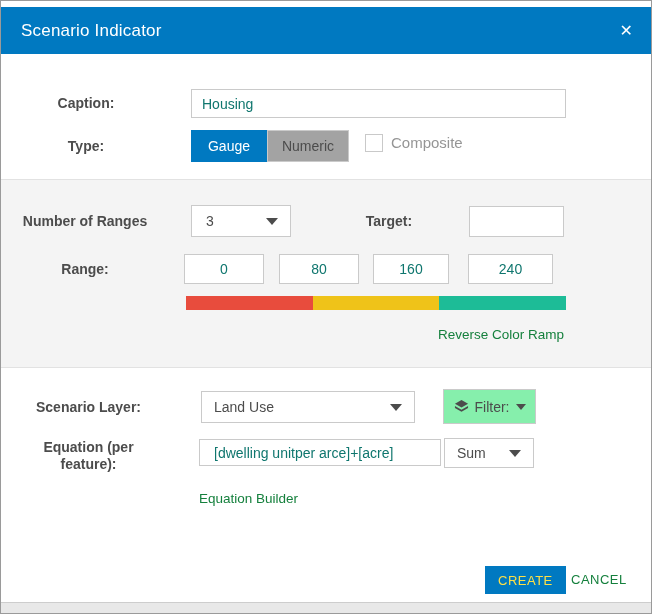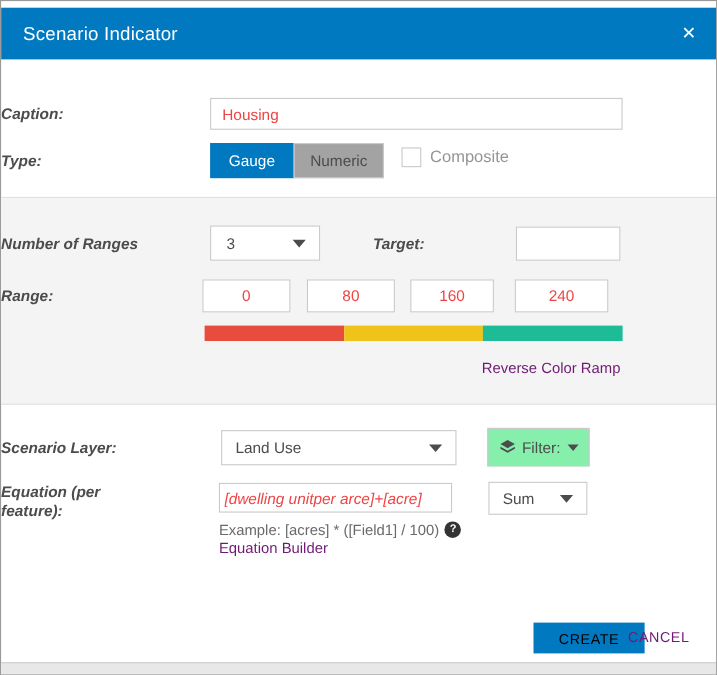--- a/index.html
+++ b/index.html
@@ -6,23 +6,23 @@
   html,body { width:652px; height:614px; background:#fff; }
   body { font-family:"Liberation Sans","DejaVu Sans",sans-serif; color:#4c4c4c; }
   .dialog { position:relative; width:652px; height:614px; background:#fff; border:1px solid #9a9a9a; overflow:hidden; }
 
   
   .header { position:absolute; top:6px; left:0; right:0; height:47px; background:#0079c1; display:flex; align-items:center; padding:0 18px 0 20px; }
   .header .title { color:#fff; font-size:17px; letter-spacing:.2px; }
   .header .close { margin-left:auto; color:#fff; font-size:16px; line-height:16px; cursor:pointer; }
 
   .label { font-weight:bold; font-size:14px; color:#4c4c4c; }
-  .right-col { position:absolute; text-align:left;font-style:italic; }
+  .right-col { position:absolute; text-align:center; }
 
-  input.txt { border:1px solid #cacaca; background:#fff; font-family:inherit; font-size:14px; color:#ef4444; outline:none; }
+  input.txt { border:1px solid #cacaca; background:#fff; font-family:inherit; font-size:14px; color:#0f766e; outline:none; }
 
   
   .caption-label { top:88px; left:0; width:170px; line-height:29px; }
   .caption-input { position:absolute; top:88px; left:190px; width:375px; height:29px; padding-left:10px; }
 
   
   .type-label { top:129px; left:0; width:170px; line-height:32px; }
   .seg-btn { position:absolute; top:129px; height:32px; font-size:14px; display:flex; align-items:center; justify-content:center; cursor:pointer; }
   .seg-gauge { left:190px; width:76px; background:#0079c1; color:#fff; }
   .seg-numeric { left:266px; width:82px; background:#a3a3a3; color:#4c4c4c; border:1px solid #cacaca; }
@@ -36,38 +36,38 @@
   .dropdown .caret { position:absolute; right:12px; width:0; height:0; border-left:6px solid transparent; border-right:6px solid transparent; border-top:7px solid #4c4c4c; }
   .nor-dropdown { left:190px; top:25px; width:100px; height:32px; padding-left:14px; }
   .target-label { top:25px; left:338px; width:100px; line-height:32px; }
   .target-input { position:absolute; top:26px; left:468px; width:95px; height:31px; padding-left:8px; }
   .range-label { top:74px; left:0; width:168px; line-height:30px; }
   .range-input { position:absolute; top:74px; height:30px; text-align:center; }
   .ri0 { left:183px; width:80px; } .ri1 { left:278px; width:80px; }
   .ri2 { left:372px; width:76px; } .ri3 { left:467px; width:85px; }
   .ramp { position:absolute; top:116px; left:185px; width:380px; height:14px; display:flex; }
   .ramp .seg { flex:1; }
-  .link { color:#701a75; font-size:13.5px; cursor:pointer; text-decoration:none; }
+  .link { color:#15803d; font-size:13.5px; cursor:pointer; text-decoration:none; }
   .reverse-link { position:absolute; top:147px; right:87px; }
 
   
   .layer-label { top:390px; left:0; width:175px; line-height:32px; }
   .layer-dropdown { left:200px; top:390px; width:214px; height:32px; padding-left:12px; }
   .filter-btn { position:absolute; left:442px; top:388px; width:93px; height:35px; background:#86efac; border:1px solid #cacaca; display:flex; align-items:center; justify-content:center; gap:6px; cursor:pointer; font-size:14px; color:#4c4c4c; }
   .filter-btn .caret { width:0; height:0; border-left:5px solid transparent; border-right:5px solid transparent; border-top:6px solid #4c4c4c; }
 
   .eq-label { top:438px; left:0; width:175px; line-height:17px; font-size:14px; }
-  .eq-input { position:absolute; top:438px; left:198px; width:212px; height:27px; padding-left:4px; font-size:13px;font-style:italic; }
+  .eq-input { position:absolute; top:438px; left:198px; width:242px; height:27px; padding-left:14px; font-size:13px; }
   .sum-dropdown { left:443px; top:437px; width:90px; height:30px; padding-left:12px; }
   .example { position:absolute; top:473px; left:198px; font-size:13.5px; color:#6a6a6a; display:flex; align-items:center; gap:5px; }
   .help-icon { display:inline-flex; width:15px; height:15px; border-radius:50%; background:#333; color:#fff; font-size:10px; font-weight:bold; align-items:center; justify-content:center; }
   .builder-link { position:absolute; top:490px; left:198px; }
 
   
-  .create-btn { position:absolute; left:484px; top:565px; height:28px; padding:0 23px; background:#0079c1; color:#000000; border:none; font-family:inherit; font-size:13px; letter-spacing:.5px; cursor:pointer; }
+  .create-btn { position:absolute; left:484px; top:565px; height:28px; padding:0 13px; background:#0079c1; color:#fde047; border:none; font-family:inherit; font-size:13px; letter-spacing:.5px; cursor:pointer; }
   .cancel-link { position:absolute; left:570px; top:565px; line-height:28px; font-size:13px; letter-spacing:.5px; }
   .footer-bar { position:absolute; left:0; right:0; bottom:0; height:11px; background:#e8e8e8; border-top:1px solid #cdcdcd; }
 </style>
 </head>
 <body>
 
 <div class="dialog">
 
   <div class="header">
     <span class="title">Scenario Indicator</span>
@@ -122,23 +122,19 @@
 
   <div class="right-col label eq-label">
     <div>Equation (per</div>
     <div>feature):</div>
   </div>
   <input class="txt eq-input" value="[dwelling unitper arce]+[acre]" style="">
   <div class="dropdown sum-dropdown">
     <span>Sum</span>
     <span class="caret"></span>
   </div>
-  <div class="example">
-    <span>Example: [acres] * ([Field1] / 100)</span>
-    <span class="help-icon">?</span>
-  </div>
   <a class="link builder-link">Equation Builder</a>
 
   <button class="create-btn">CREATE</button>
   <a class="link cancel-link">CANCEL</a>
 
   <div class="footer-bar"></div>
 </div>
 
 </body></html>

